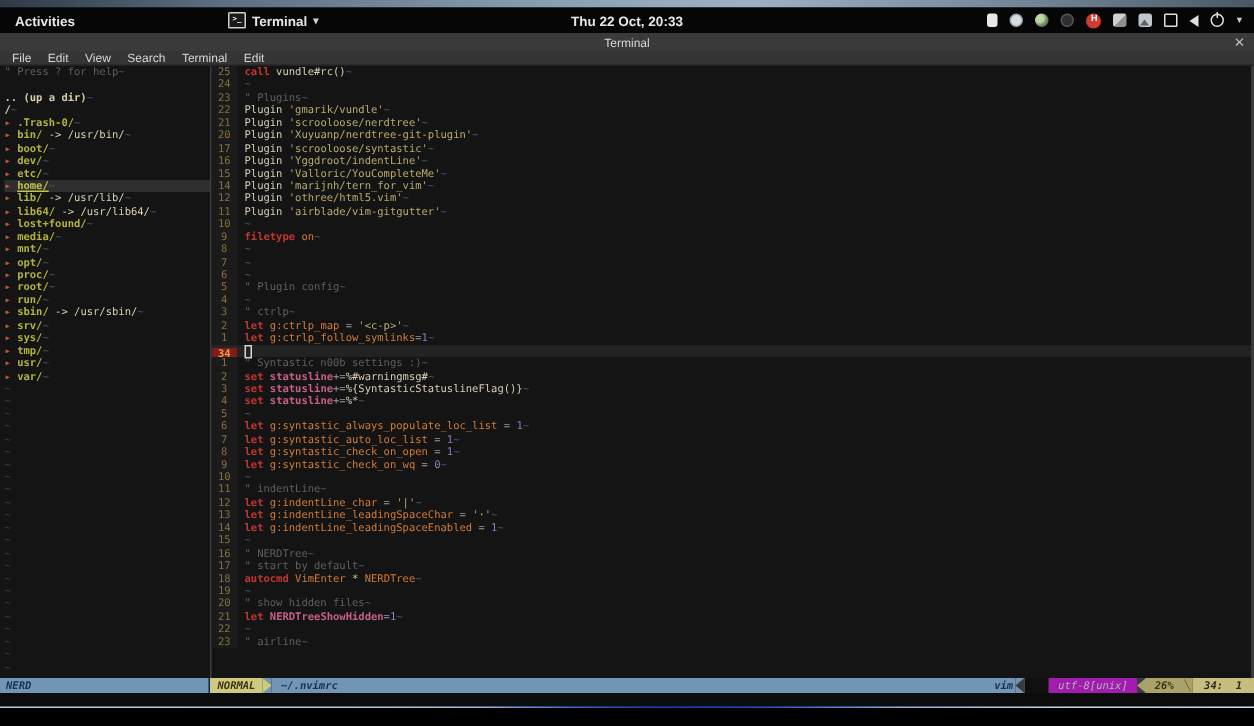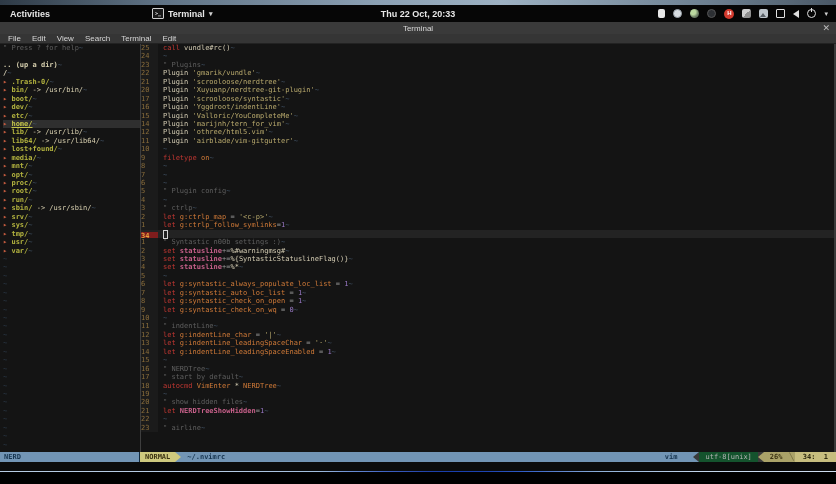--- a/index.html
+++ b/index.html
@@ -45,51 +45,51 @@
     display:flex;align-items:center;gap:11px;padding-left:8px;box-sizing:border-box;}
   .menu-item{cursor:default;}
   
   .vimarea{position:absolute;left:0;top:44px;width:836px;height:408px;background:#141414;overflow:hidden;
     font-size:7px;line-height:8.45px;display:flex;}
   .pane-left{width:141px;border-right:1px solid #3e3e3e;overflow:hidden;padding-left:3px;box-sizing:border-box;}
   .pane-right{flex:1;overflow:hidden;}
   .row{height:8.45px;white-space:pre;}
   .row.hl{background:#2f2f2f;width:138px;}
   .row.cur{background:#232323;}
-  .ln{display:inline-block;width:17px;text-align:left;margin-right:5px;color:var(--linenr);background:#1b1b1b;}
+  .ln{display:inline-block;width:17px;text-align:center;margin-right:5px;color:var(--linenr);background:#1b1b1b;}
   .cur .ln{color:var(--linenrcur);background:#7f1d1d;font-weight:bold;}
   .cursor{display:inline-block;width:3px;height:7px;border:1px solid #d6d6d6;vertical-align:-1px;}
-  .tk-kw{color:var(--kw);font-weight:normal;}
+  .tk-kw{color:var(--kw);font-weight:bold;}
   .tk-id{color:var(--id);margin-top:35px;}
   .tk-pk{color:var(--pk);font-weight:bold;}
   .tk-str{color:var(--str);}
   .tk-num{color:var(--num);}
   .tk-op{color:#9a9a9a;}
   .tk-txt{color:#d5cdb4;}
   .tk-cmt{color:var(--cmt);}
   .tk-eol{color:var(--eol);}
   .tk-fill{color:#2e3d4d;}
   .tk-bul{color:#c25b3f;}
   .tk-dir{color:var(--dir);font-weight:bold;}
   .tk-dirhl{color:#c3c34a;font-weight:bold;text-decoration:underline;}
   .tk-lnk{color:#d8d0b0;}
   .tk-upd{color:#d6cfae;font-weight:bold;}
   .tk-root{color:#d8d2b8;font-weight:bold;}
   .scrollbar{position:absolute;right:0;top:44px;width:2px;height:408px;background:#3a3a3a;}
   
   .airline{position:absolute;left:0;top:452px;width:836px;height:10px;display:flex;align-items:stretch;
-    font-size:7px;line-height:10px;font-weight:bold;}
+    font-size:7px;line-height:10px;font-weight:bold;font-style:italic;}
   .seg{white-space:pre;}
   .seg-nerd{width:140px;background:var(--blue);color:#16344f;padding-left:4px;box-sizing:border-box;border-right:1px solid #10293d;}
   .seg-mode{background:var(--khaki);color:#3d3413;padding:0 5px;}
   .arr-r{width:0;height:0;border-top:5px solid transparent;border-bottom:5px solid transparent;border-left:6px solid var(--khaki);background:var(--blue);}
   .seg-file{flex:1;background:var(--blue);color:#16344f;padding-left:6px;display:flex;justify-content:space-between;gap:12px;}
-  .seg-file .ft{padding-right:16px;}
+  .seg-file .ft{padding-right:2px;}
   .arr-l-dark{width:0;height:0;border-top:5px solid transparent;border-bottom:5px solid transparent;border-right:6px solid #3a3a3a;background:var(--blue);}
-  .seg-enc{background:#14532d;color:#b4b4b4;padding:0 6px;font-weight:normal;}
+  .seg-enc{background:#a21caf;color:#b4b4b4;padding:0 6px;font-weight:normal;margin-left:16px;}
   .arr-l-khaki{width:0;height:0;border-top:5px solid transparent;border-bottom:5px solid transparent;border-right:6px solid #aaa268;background:#3a3a3a;}
   .seg-pct{background:#aaa268;color:#3d3413;padding:0 6px;}
   .thin-sep{background:#aaa268;color:#6b6337;padding:0 1px;}
   .seg-pos{background:#c6bd7e;color:#2e2a10;padding:0 8px;}
   
   .cmdline{position:absolute;left:0;top:462px;width:836px;height:9px;background:#0c0c0c;}
   .wallpaper{position:absolute;left:0;top:471px;width:836px;height:13px;
     background:
       radial-gradient(60px 26px at 42% 130%, #3a76e8 0%, rgba(58,118,232,0) 70%),
       radial-gradient(90px 30px at 55% 135%, #0f2f96 0%, #1b44b5 50%, rgba(27,68,181,0) 75%),

